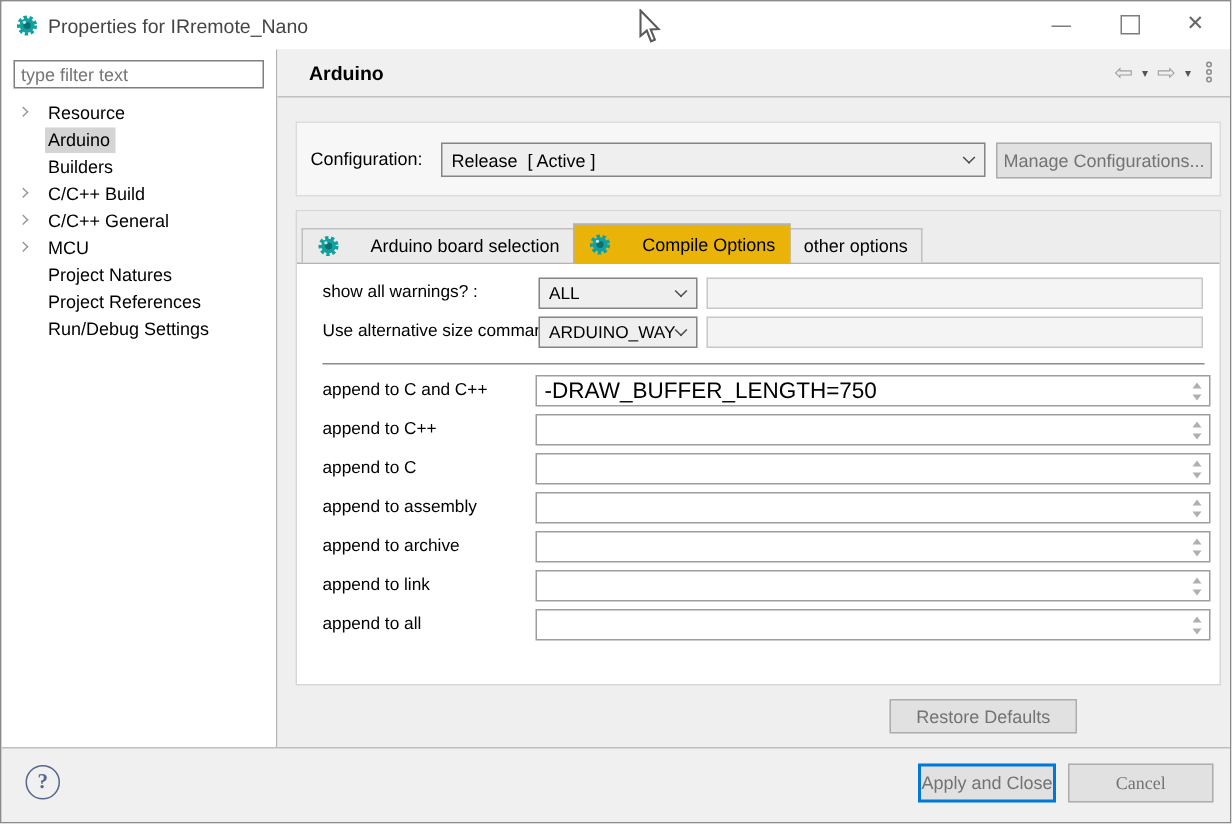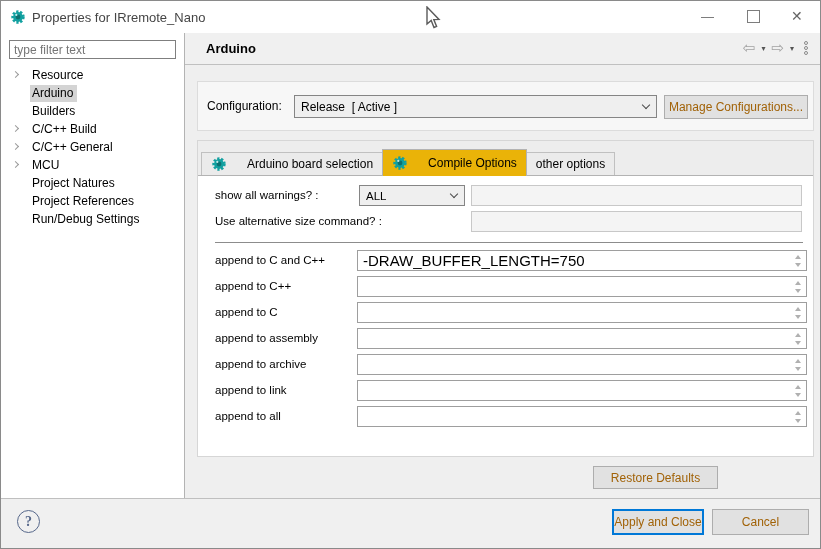--- a/index.html
+++ b/index.html
@@ -34,21 +34,21 @@
   .nav-arrow { font-family:"DejaVu Sans",sans-serif; font-size:15px; color:#a2a2a2; background:none; border:none; line-height:18px; cursor:default; }
   .nav-caret { font-family:"DejaVu Sans",sans-serif; font-size:8px; color:#555; background:none; border:none; cursor:default; padding:0 1px; }
   .dots { display:flex; flex-direction:column; gap:1px; margin-left:4px; background:none; border:none; cursor:default; }
   .dots i { width:4px; height:4px; border:1px solid #8a8a8a; border-radius:50%; }
 
   .config-box { position:absolute; left:12px; top:48px; width:617px; height:50px; background:#f7f7f7; border:1px solid #dcdcdc; }
   .config-label { position:absolute; left:9px; top:17px; }
   .combo { background:#efefef; border:1px solid #858585; display:flex; align-items:center; padding:0 20px 0 6px; position:absolute; cursor:default; white-space:pre; }
   .combo .chev { position:absolute; right:7px; top:50%; margin-top:-5px; width:6px; height:6px; border-right:1px solid #4a4a4a; border-bottom:1px solid #4a4a4a; transform:rotate(45deg); }
   .config-combo { left:96px; top:13px; width:363px; height:23px; font-size:12px; }
-  .btn { background:#e1e1e1; border:1px solid #adadad; font-family:inherit; font-size:12px; color:#a16207; cursor:default; }
+  .btn { background:#e1e1e1; border:1px solid #adadad; font-family:inherit; font-size:12px; color:#737373; cursor:default; }
   .manage-btn { position:absolute; left:466px; top:13px; width:144px; height:24px; }
 
   .tabs-box { position:absolute; left:12px; top:107px; width:617px; height:317px; background:#fff; border:1px solid #d6d6d6; }
   .tabstrip { position:absolute; left:0; top:0; width:615px; height:35px; background:#ededed; border-bottom:1px solid #b3b3b3; display:flex; align-items:flex-end; padding-left:3px; }
   .tab { display:flex; align-items:center; gap:20px; padding:0 9px; height:23px; background:#ebebeb; border:1px solid #c0c0c0; border-bottom:none; margin-right:-1px; font-size:12px; white-space:nowrap; cursor:default; }
   .tab.selected { height:27px; background:#eab308; border-color:#b3b3b3; margin-bottom:-1px; z-index:2; position:relative; }
 
   .frm-label { position:absolute; left:17px; font-size:11.5px; white-space:nowrap; line-height:21px; }
   .opt-combo { left:161px; width:106px; height:21px; font-size:11.5px; }
   .dis-field { position:absolute; left:273px; width:331px; height:21px; background:#f4f4f4; border:1px solid #c8c8c8; }
@@ -59,21 +59,21 @@
   .spin .up { width:0; height:0; border-left:3.5px solid transparent; border-right:3.5px solid transparent; border-bottom:4px solid #b0b0b0; }
   .spin .dn { width:0; height:0; border-left:3.5px solid transparent; border-right:3.5px solid transparent; border-top:4px solid #b0b0b0; }
 
   .restore-btn { position:absolute; left:408px; top:433px; width:125px; height:23px; }
   .apply-btn { position:absolute; left:539px; top:433px; width:85px; height:23px; }
 
   
   .bottom-bar { position:absolute; left:0; top:497px; width:819px; height:51px; background:#f0f0f0; border-top:1px solid #bfbfbf; }
   .help-btn { position:absolute; left:16px; top:11px; width:23px; height:23px; border-radius:50%; border:1px solid #57688b; background:transparent; color:#57688b; font-size:14px; font-weight:bold; font-family:"Liberation Serif",serif; cursor:default; }
   .applyclose-btn { position:absolute; left:611px; top:10px; width:92px; height:26px; border:2px solid #0078d7; }
-  .cancel-btn { position:absolute; left:711px; top:10px; width:97px; height:26px; }
+  .cancel-btn { position:absolute; left:711px; top:10px; width:97px; height:26px;font-family:Liberation Serif, serif; }
 
   .cursor { position:absolute; left:425px; top:5px; z-index:50; pointer-events:none; }
 </style>
 </head>
 <body>
 
 <svg width="0" height="0" style="position:absolute">
   <defs>
     <g id="gear16">
       <circle cx="8" cy="8" r="5.2" fill="none" stroke="#12a0a0" stroke-width="3" stroke-dasharray="2.1 1.6"></circle>
@@ -166,20 +166,24 @@
       </div>
 
       <span class="frm-label" style="top:44px;">show all warnings? :</span>
       <div class="combo opt-combo" style="top:44px;">
         <span>ALL</span>
         <span class="chev"></span>
       </div>
       <input class="dis-field" style="top: 44px;" disabled="" value="">
 
       <span class="frm-label" style="top:70px;">Use alternative size command? :</span>
+      <div class="combo opt-combo" style="top:70px;">
+        <span>ARDUINO_WAY</span>
+        <span class="chev"></span>
+      </div>
       <input class="dis-field" style="top: 70px;" disabled="" value="">
 
       <div class="sep" style="top:101px;"></div>
 
       <span class="frm-label" style="top:109px;">append to C and C++</span>
       <div class="afield" style="top:109px;">
         <input value="-DRAW_BUFFER_LENGTH=750" style="">
         <span class="spin">
             <span class="up"></span>
             <span class="dn"></span>

